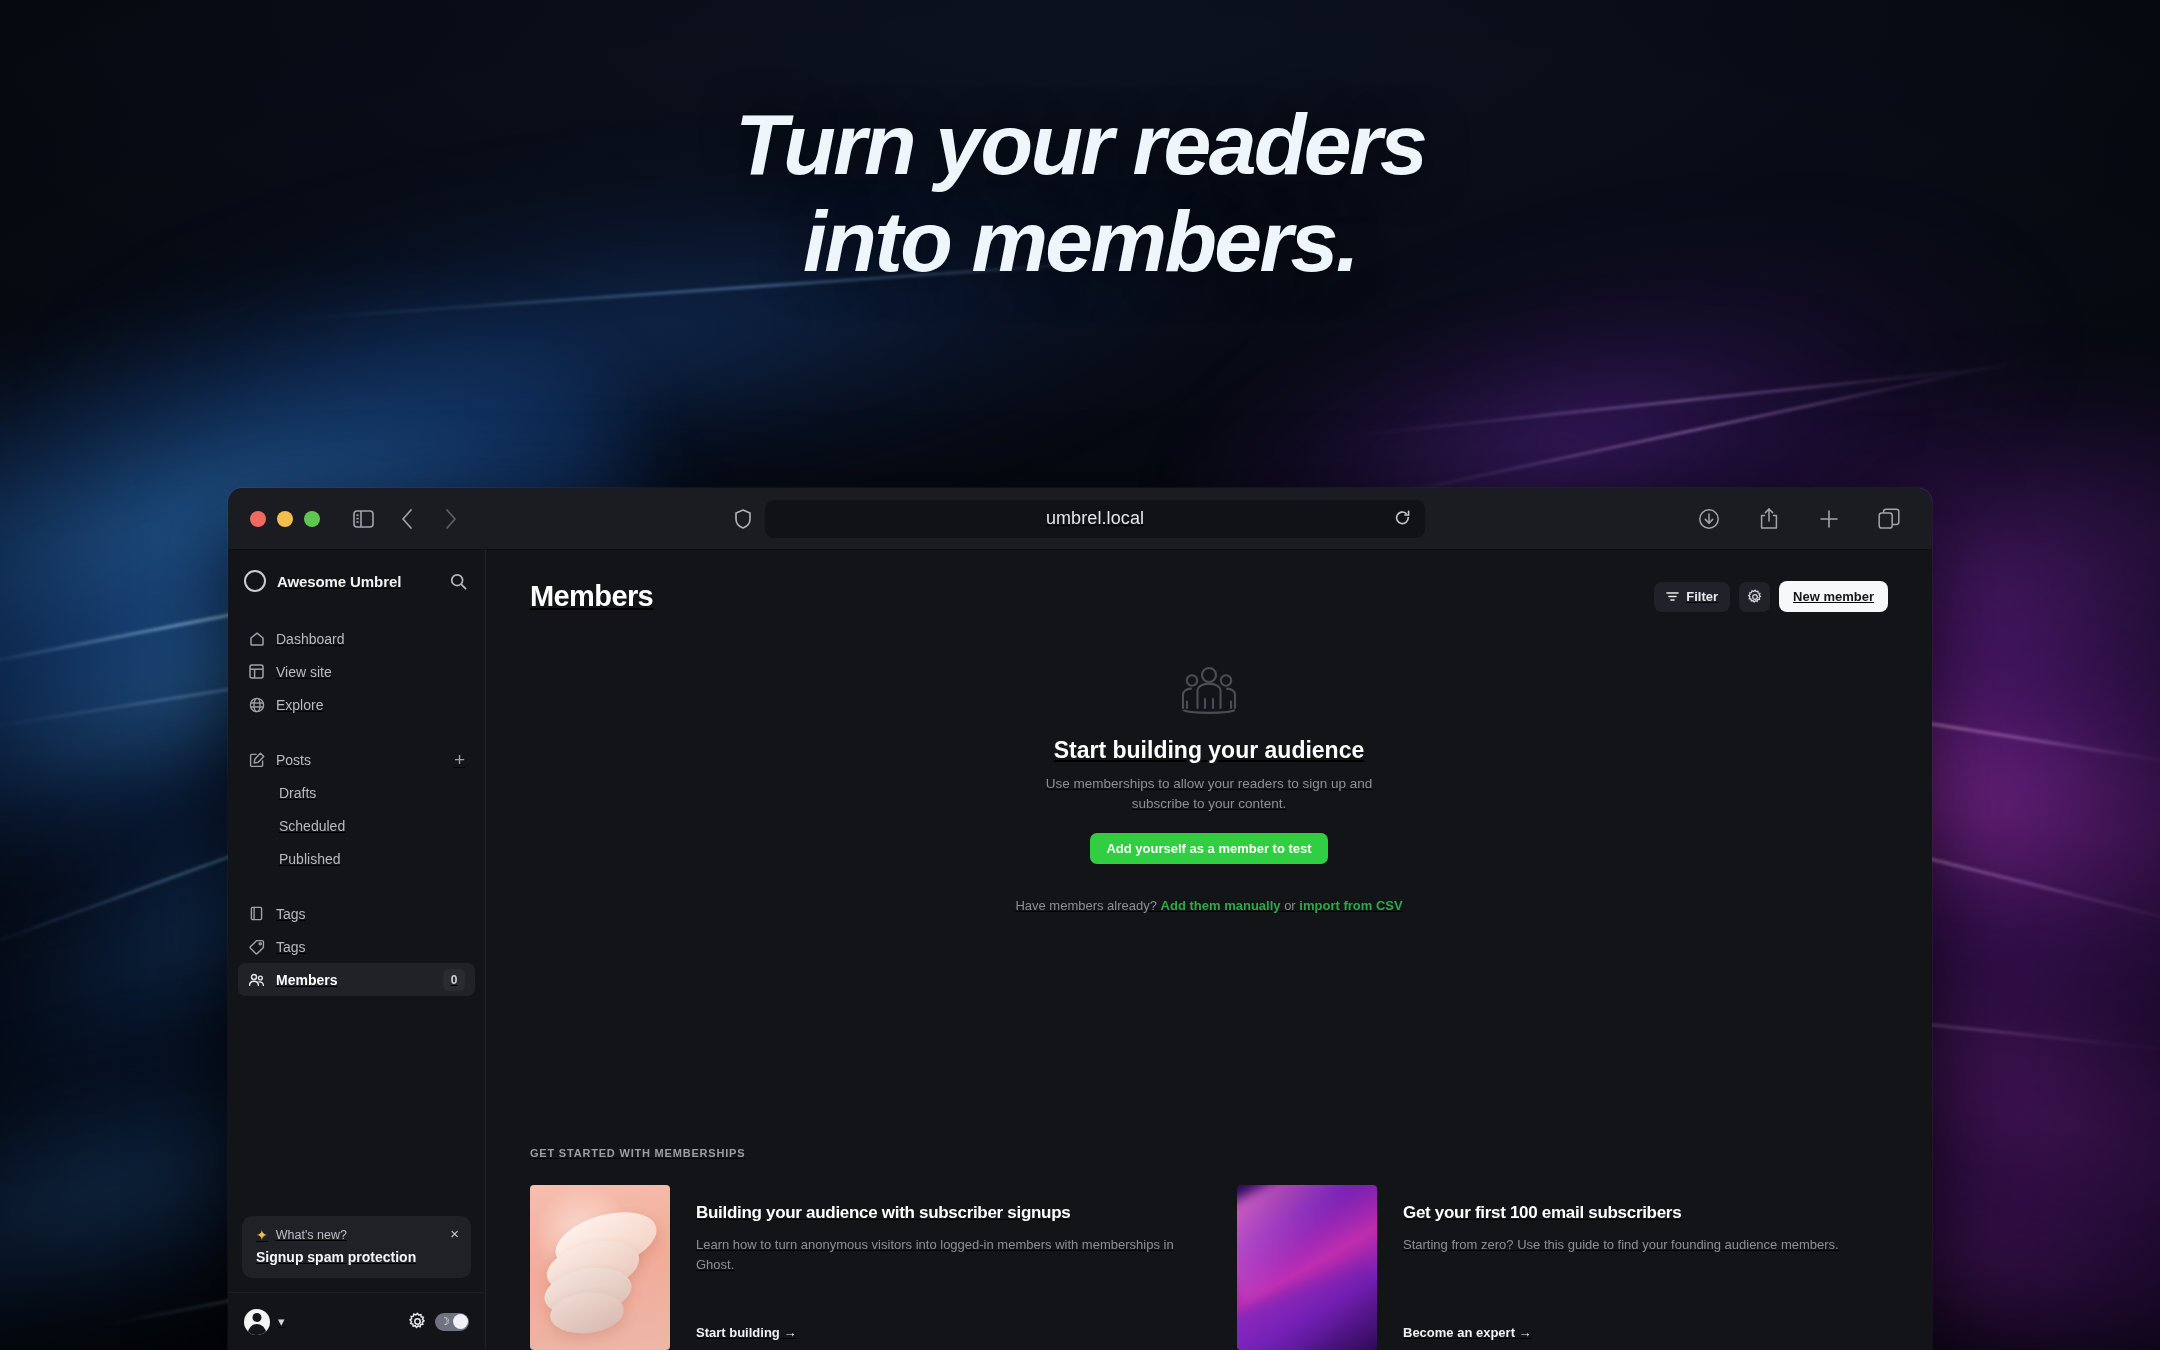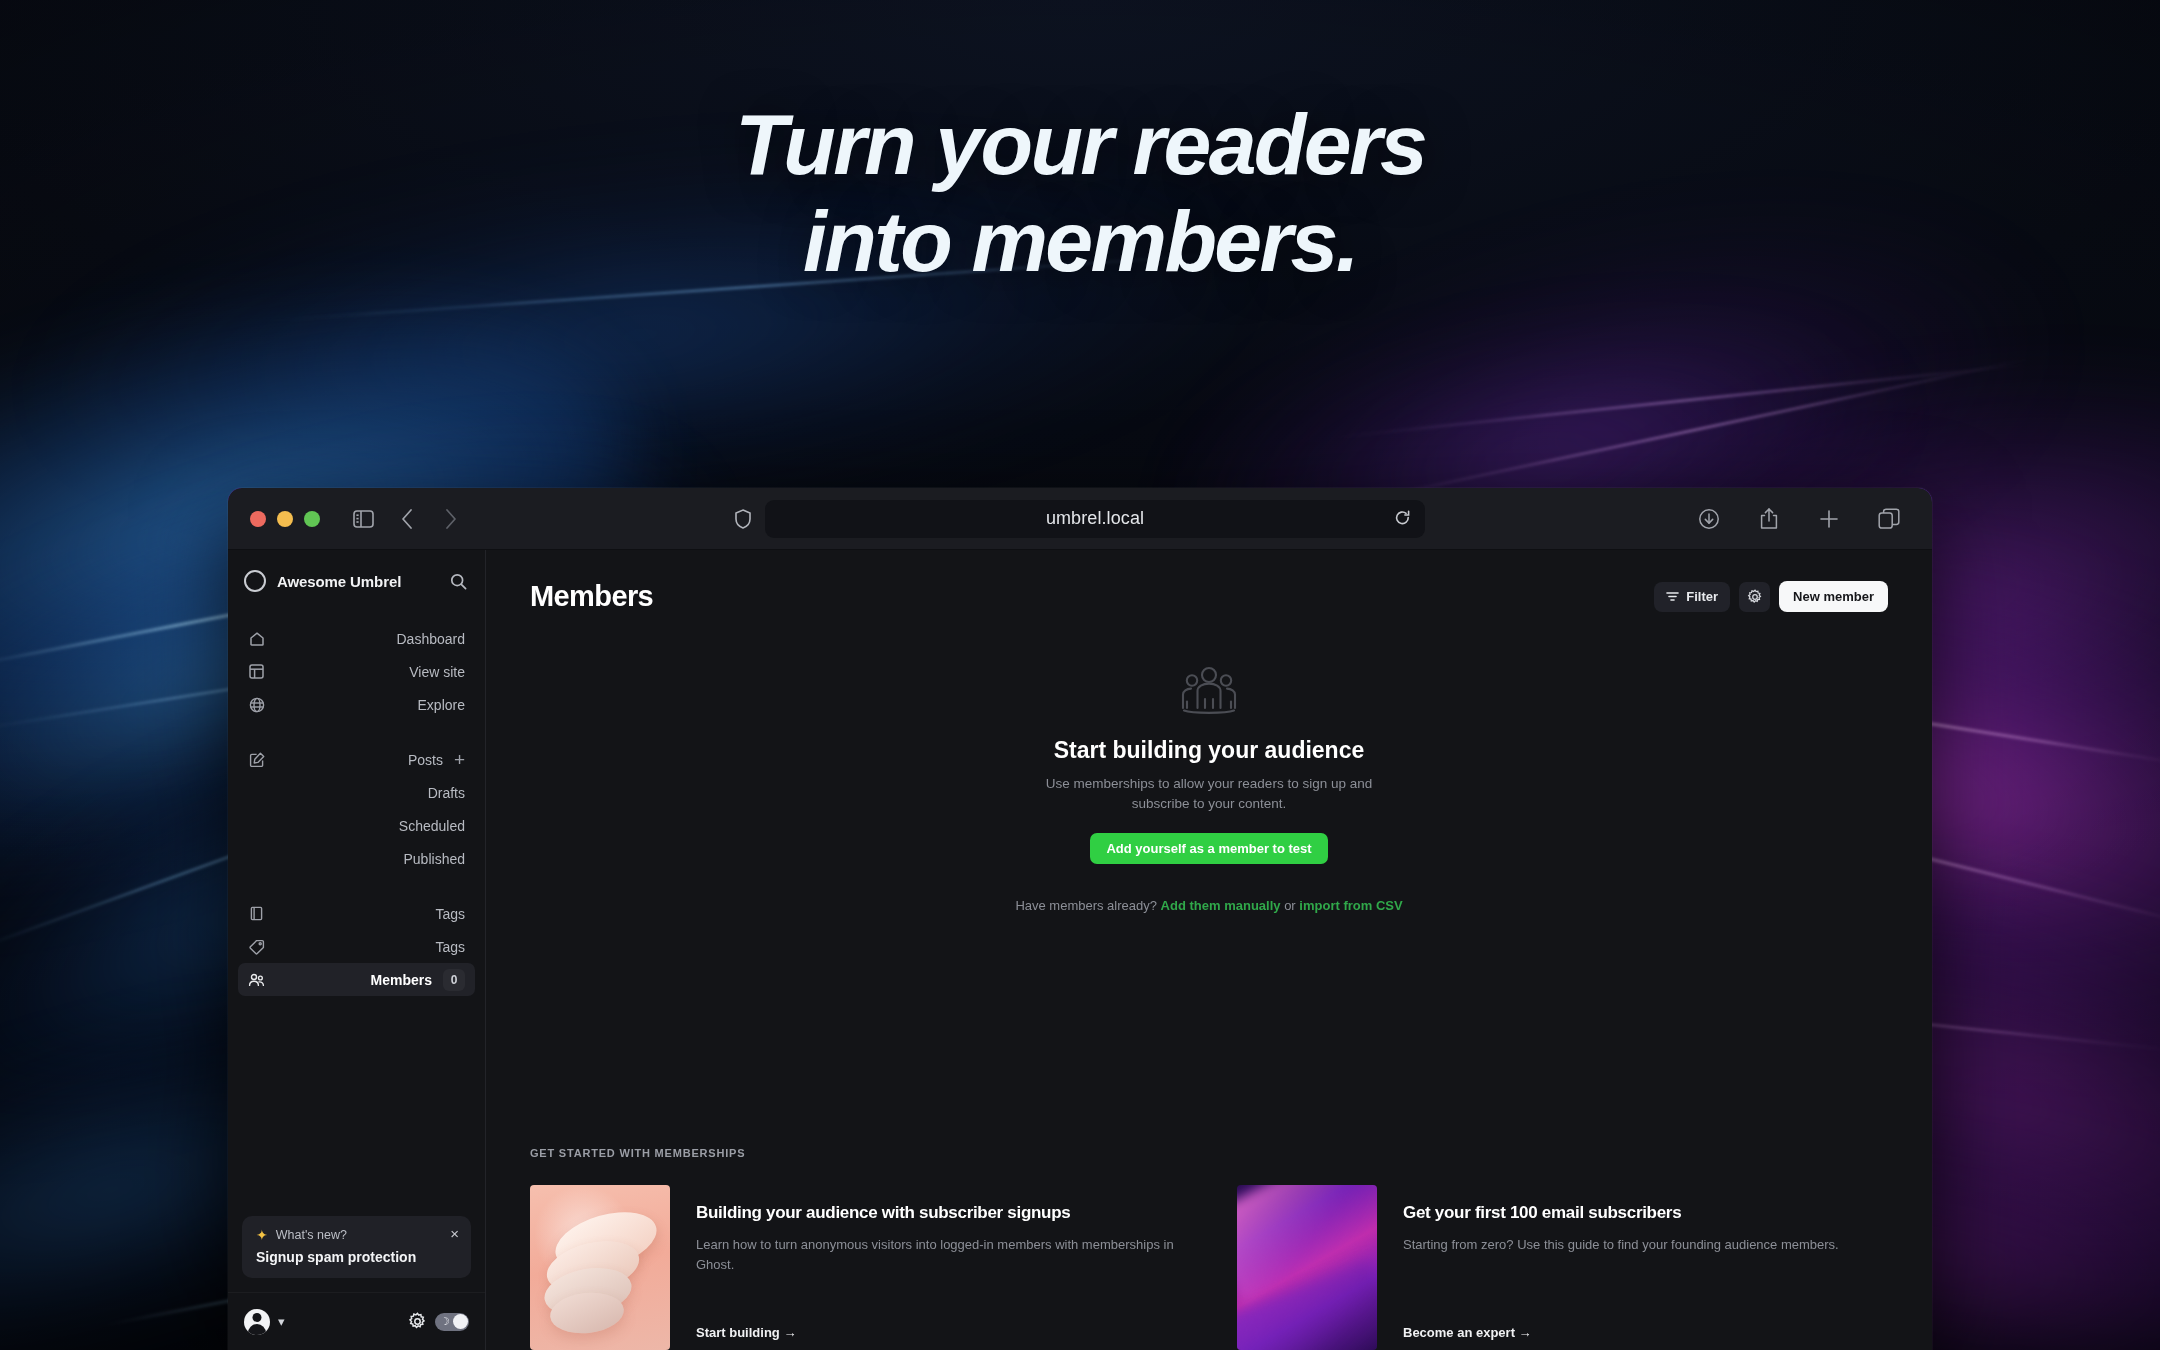--- a/index.html
+++ b/index.html
@@ -89,21 +89,21 @@
 
   
   .window{
     position:absolute;
     left:228px; top:488px; width:1704px; height:862px;
     background:#6d28d9;
     border-radius:14px 14px 0 0;
     box-shadow:0 30px 90px rgba(0,0,0,.75), 0 0 0 1px rgba(255,255,255,.05);
     overflow:hidden;
     z-index:10;
-    display:flex; flex-direction:column;
+    display:flex; flex-direction:column;text-decoration:underline;
   }
 
   
   .titlebar{
     height:62px; flex:0 0 62px;
     display:flex; align-items:center;
     background:#1b1c21;
     padding:0 22px;
     border-bottom:1px solid #0e0f12;
     position:relative;
@@ -159,21 +159,21 @@
   .nav-item{
     display:flex; align-items:center; gap:11px;
     height:33px; padding:0 10px; border-radius:7px;
     color:#b8bbc2; font-size:14px; cursor:default;
     position:relative;
   }
   .nav-item.sub{ padding-left:41px; }
   .nav-item.active{ background:#212228; color:#fff; font-weight:bold; }
   .nav-icon{ width:17px; height:17px; display:flex; align-items:center; justify-content:center; color:#9ea1a9; }
   .nav-item.active .nav-icon{ color:#e9eaec; }
-  .nav-label{ flex:1;text-align:right; }
+  .nav-label{ flex:1; }
   .nav-plus{ color:#9ea1a9; font-size:19px; line-height:1; }
   .badge{
     min-width:22px; height:22px; padding:0 7px; border-radius:6px;
     background:#2a2b31; color:#cfd2d8; font-size:12px;
     display:flex; align-items:center; justify-content:center;
   }
   .nav-gap{ height:22px; }
 
   .sb-spacer{ flex:1; }
 

